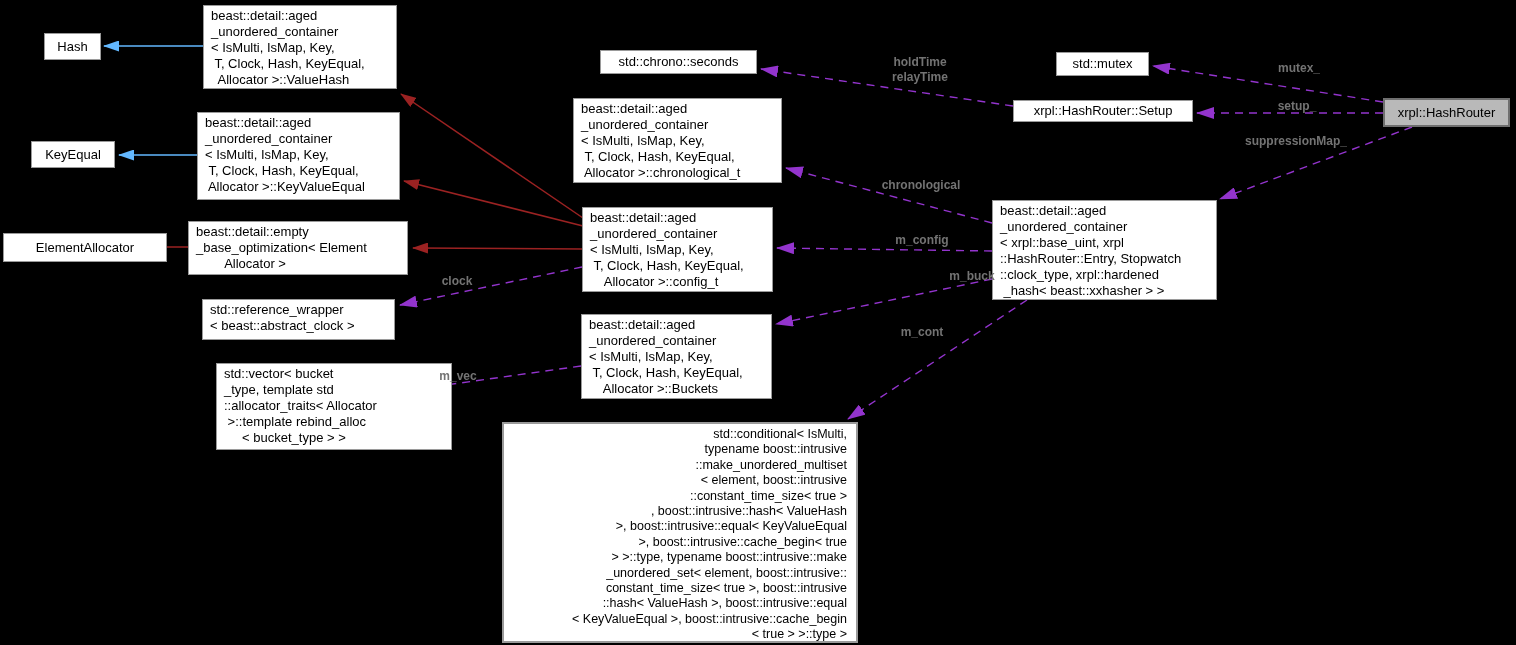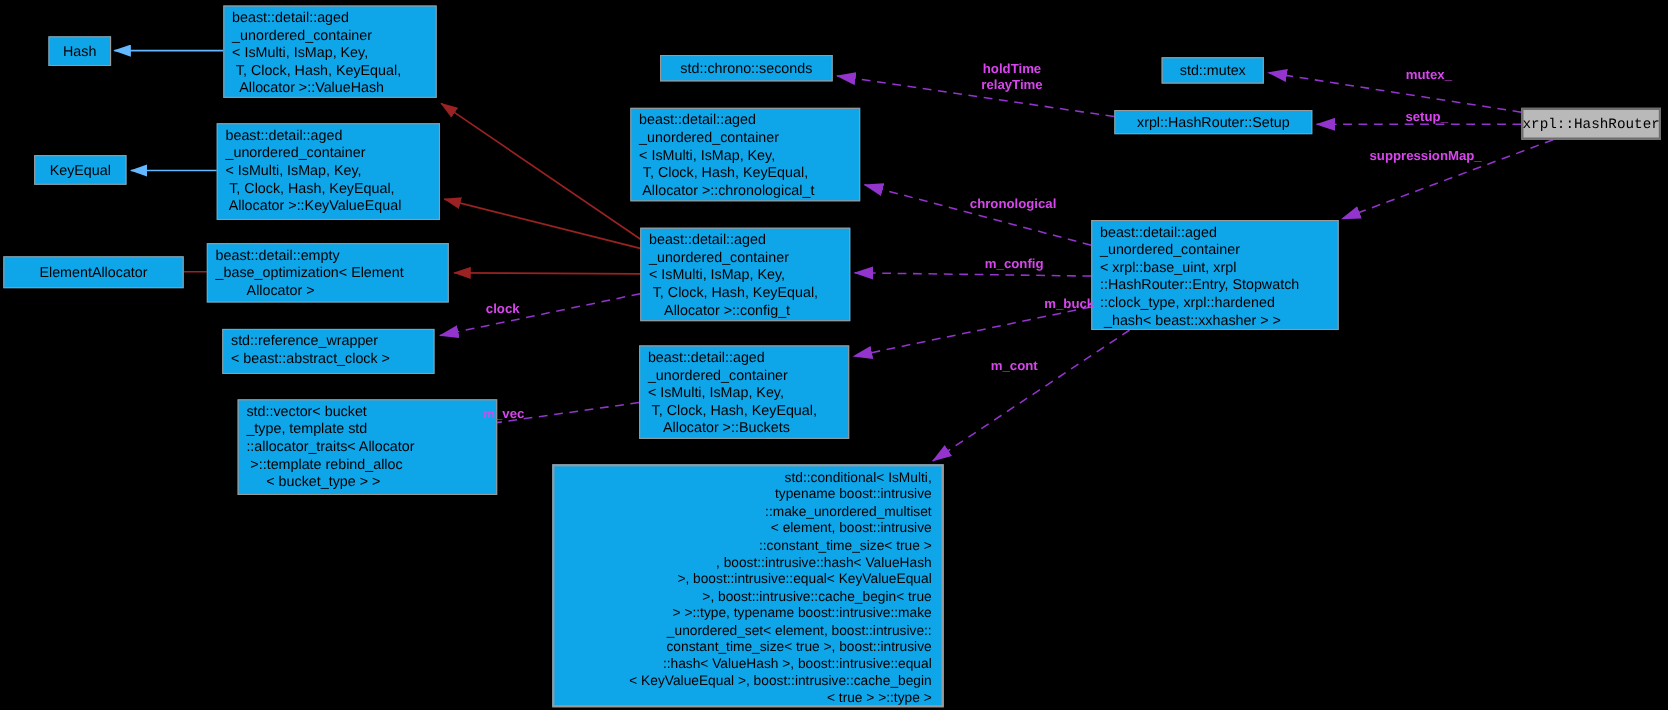--- a/index.html
+++ b/index.html
@@ -8,48 +8,47 @@
     width:1516px;height:645px;
     background:#000;
     font-family:"Liberation Sans","DejaVu Sans",sans-serif;
     overflow:hidden;
   }
   svg.edges{position:absolute;left:0;top:0;z-index:1;}
   .node{
     position:absolute;
     z-index:2;
     box-sizing:border-box;
-    background:#0ea5e9;
+    background:#ffffff;
     border:1.5px solid #9a9a9a;
     color:#000;
     font-size:13px;
     line-height:16px;
     padding:2px 7px;
     white-space:pre;
   }
   .node.single{
     display:flex;align-items:center;justify-content:center;
     padding:0;text-align:left;white-space:nowrap;
   }
   .node.tight{
     font-size:12.5px;
     line-height:15.4px;
     padding:3px 9px;
     text-align:right;
   }
   .node.highlight{
     background:#b9b9b9;
     border:2px solid #6f6f6f;
-    font-family:Liberation Mono, monospace;
   }
   .edge-label{
     position:absolute;
     z-index:3;
     transform:translate(-50%,-50%);
-    color:#d946ef;
+    color:#737373;
     font-size:12px;
     font-weight:bold;
     white-space:nowrap;
   }
 </style>
 </head>
 <body>
 
 <div id="canvas">
 

